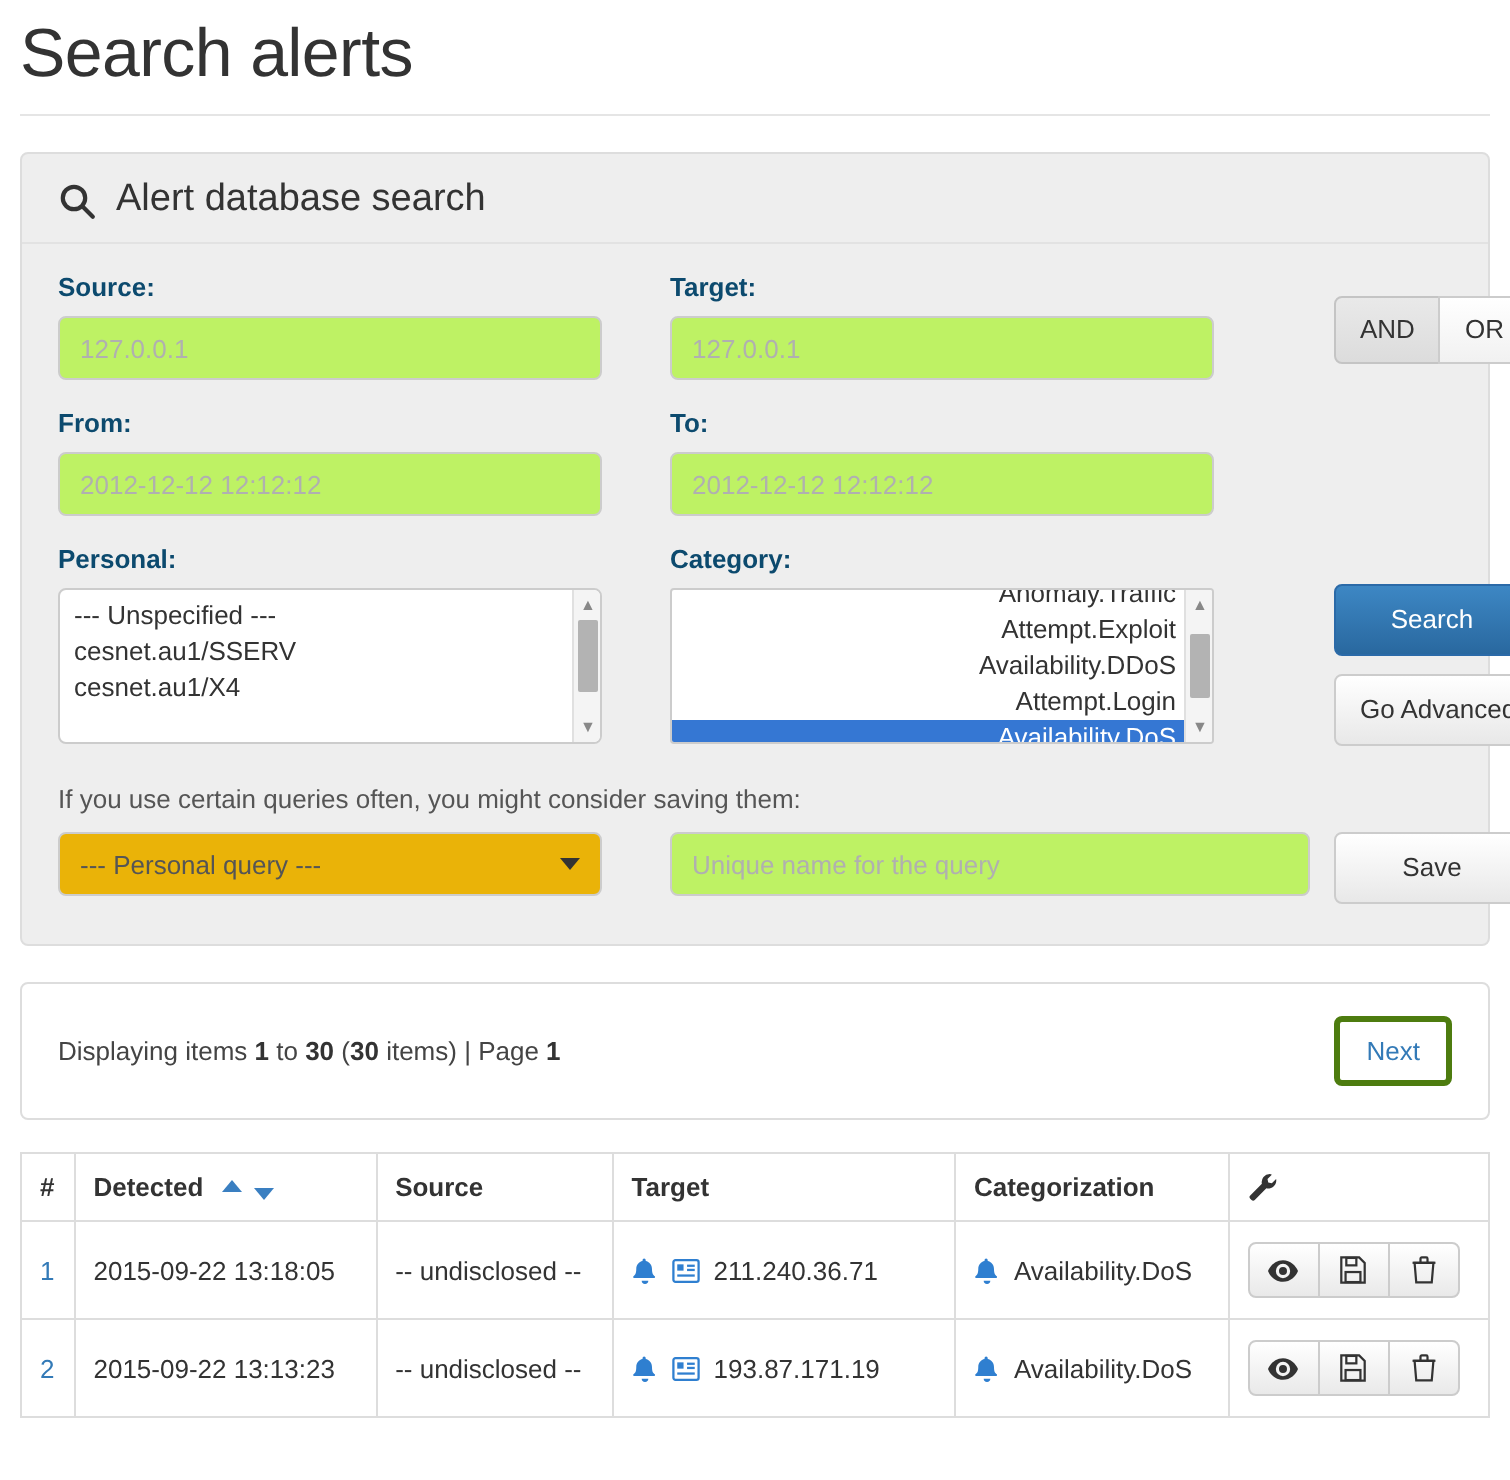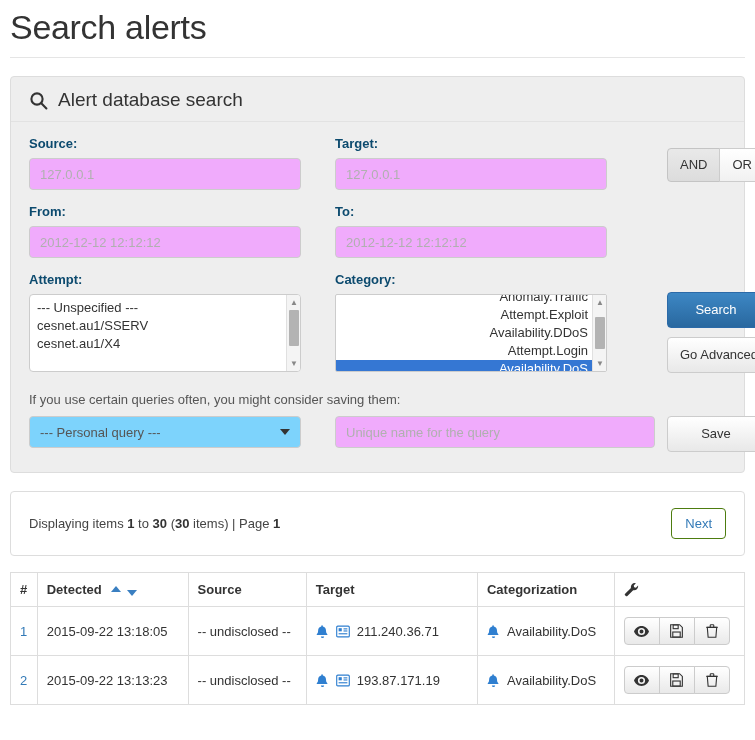--- a/index.html
+++ b/index.html
@@ -65,21 +65,21 @@
   .grp { margin-bottom: 14px; }
 
   input.txt {
     display: block;
     width: 272px;
     height: 32px;
     padding: 5px 10px;
     font-size: 13px;
     font-family: "Liberation Sans", sans-serif;
     color: #555;
-    background: #f0abfc;
+    background: #bef264;
     border: 1px solid #cccccc;
     border-radius: 4px;
     outline: none;
   }
   input.txt::placeholder { color: #b0b0b0; }
   input.txt.wide { width: 320px; }
 
   
   .listbox {
     width: 272px;
@@ -193,21 +193,21 @@
   .sel-wrap { position: relative; width: 272px; }
   select.sel {
     -webkit-appearance: none;
     appearance: none;
     width: 272px;
     height: 32px;
     padding: 5px 26px 5px 10px;
     font-size: 13px;
     font-family: "Liberation Sans", sans-serif;
     color: #555;
-    background: #7dd3fc;
+    background: #eab308;
     border: 1px solid #cccccc;
     border-radius: 4px;
     outline: none;
   }
   .sel-caret {
     position: absolute;
     right: 11px; top: 13px;
     width: 0; height: 0;
     border-left: 5px solid transparent;
     border-right: 5px solid transparent;
@@ -224,21 +224,21 @@
     padding: 16px 18px;
     display: flex;
     align-items: center;
     justify-content: space-between;
     min-height: 64px;
   }
   .paging-text { font-size: 13px; color: #444; }
   .paging-text b { font-weight: bold; color: #333; }
   .btn-next {
     padding: 7px 13px;
-    border: 1px solid #4d7c0f;
+    border: 3px solid #4d7c0f;
     border-radius: 4px;
     background: #ffffff;
     color: #337ab7;
     font-size: 13px;
     cursor: pointer;
   }
 
   
   .tbl-wrap { margin: 16px 10px 0 10px; }
   table.alerts {
@@ -332,21 +332,21 @@
       </div>
       <div class="col-half grp">
         <label class="ctl-label">To:</label>
         <input class="txt" type="text" placeholder="2012-12-12 12:12:12" style="">
       </div>
       <div class="col-right"></div>
     </div>
 
     <div class="form-row">
       <div class="col-half grp">
-        <label class="ctl-label">Attempt:</label>
+        <label class="ctl-label">Personal:</label>
         <div class="listbox">
           <div class="lb-inner" id="detector-list">
               <div class="lb-opt">--- Unspecified ---</div>
               <div class="lb-opt">cesnet.au1/SSERV</div>
               <div class="lb-opt">cesnet.au1/X4</div>
             </div>
           <div class="sb">
             <div class="arrow up">▲</div>
             <div class="thumb" style="top:15px;height:36px;"></div>
             <div class="arrow down">▼</div>

